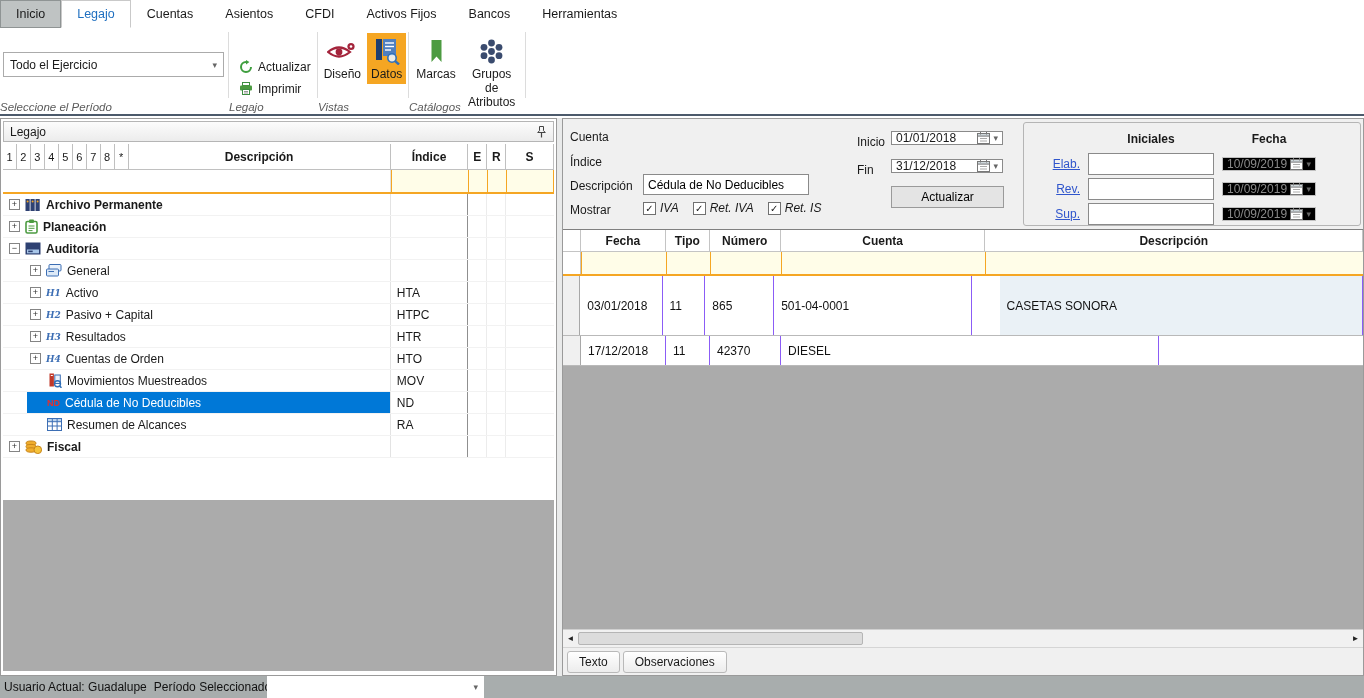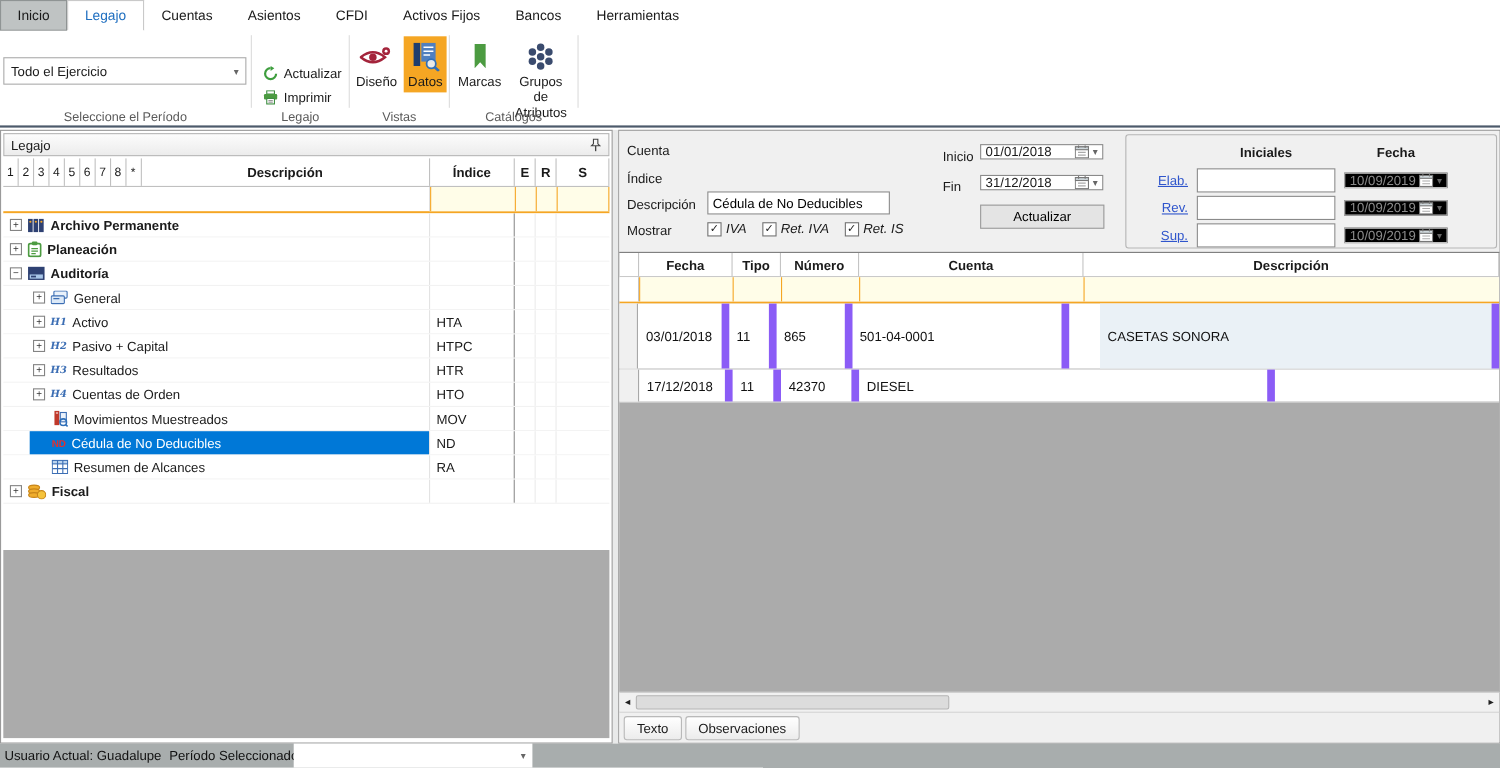--- a/index.html
+++ b/index.html
@@ -11,22 +11,22 @@
   .tabbar { position:absolute; left:0; top:0; width:100%; height:28px; display:flex; background:#fff; }
   .rtab { padding:0 15px; display:flex; align-items:center; font-size:12.5px; color:#1a1a1a;
           border:1px solid transparent; height:100%; cursor:pointer; }
   .rtab.gray { background:#bfc3c3; border-color:#8f9494; }
   .rtab.active { border-color:#c9c9c9; border-bottom-color:#fff; color:var(--tab_blue); background:#fff; }
 
   
   .ribbon { position:absolute; left:0; top:28px; width:100%; height:88px; background:#fff;
             border-bottom:2px solid #4C5A6B; display:flex; }
   .rgroup { position:relative; display:flex; align-items:flex-start; justify-content:center; }
-  .glabel { position:absolute; bottom:1px; left:0; width:100%; text-align:center;
-            font-size:11.5px; color:#5a5a5a; }
+  .glabel { position:absolute; bottom:1px; left:0; width:100%; 
+            font-size:11.5px; color:#5a5a5a;font-style:italic; }
   .vsep { width:1px; background:#dcdcdc; margin:4px 0 16px; }
   .g-period { width:228px; } .g-legajo { width:88px; flex-direction:column; align-items:flex-start; }
   .g-vistas { width:90px; gap:2px; } .g-catalogos { width:116px; gap:2px; }
   .pcombo { position:absolute; left:3px; top:24px; width:221px; height:25px; border:1px solid #ababab;
             background:#fff; display:flex; align-items:center; padding:0 6px; font-size:12px; cursor:pointer; }
   .caret { margin-left:auto; font-size:9px; color:#666; }
   .sbtn { display:flex; align-items:center; gap:5px; font-size:12px; padding:2px 4px; margin-left:6px; cursor:pointer; }
   .sbtn.first { margin-top:14px; } .sbtn + .sbtn { margin-top:4px; }
   .bbtn { display:flex; flex-direction:column; align-items:center; gap:3px; margin-top:5px;
           padding:4px 4px 2px; font-size:12px; text-align:center; line-height:1.15; cursor:pointer; }
@@ -103,21 +103,21 @@
 
   .dgrid { position:absolute; left:0; top:110px; right:0; bottom:46px; border-top:1px solid #808080;
            background:var(--empty_gray); overflow:hidden; }
   .dg-hrow { display:flex; height:22px; background:#fff; border-bottom:1px solid #c4c4c4; }
   .dg-hcell { border-right:1px solid #c4c4c4; font-weight:700; font-size:12px; display:flex;
               align-items:center; justify-content:center; }
   .dg-frow { display:flex; height:24px; background:#fff; border-bottom:2px solid var(--accent_orange); }
   .dg-fsel { background:#fff; border-right:1px solid #c4c4c4; }
   .dg-fy { background:var(--filter_yellow); border-left:1px solid var(--accent_orange); }
   .dg-row { display:flex; background:#fff; border-bottom:1px solid #b9b9b9; }
-  .dg-cell { border-right:7px solid #8b5cf6; font-size:12px; display:flex; align-items:center;
+  .dg-cell { border-right:1px solid #8b5cf6; font-size:12px; display:flex; align-items:center;
              padding:0 7px; color:#111; }
   .rowsel { background:#f0f0f0; border-right:1px solid #a8a8a8; padding:0; }
   .cellhl { background:#EAF1F6; }
 
   .hscroll { position:absolute; left:0; right:0; bottom:28px; height:18px; background:#f1f1f1;
              border-top:1px solid #d0d0d0; display:flex; align-items:center; }
   .sb-arrow { width:15px; text-align:center; font-size:8px; color:#222; cursor:pointer; }
   .sb-arrow.right { margin-left:auto; }
   .sb-thumb { position:absolute; left:15px; width:285px; top:2px; bottom:2px; background:#dcdcdc;
               border:1px solid #b5b5b5; border-radius:2px; cursor:pointer; }

